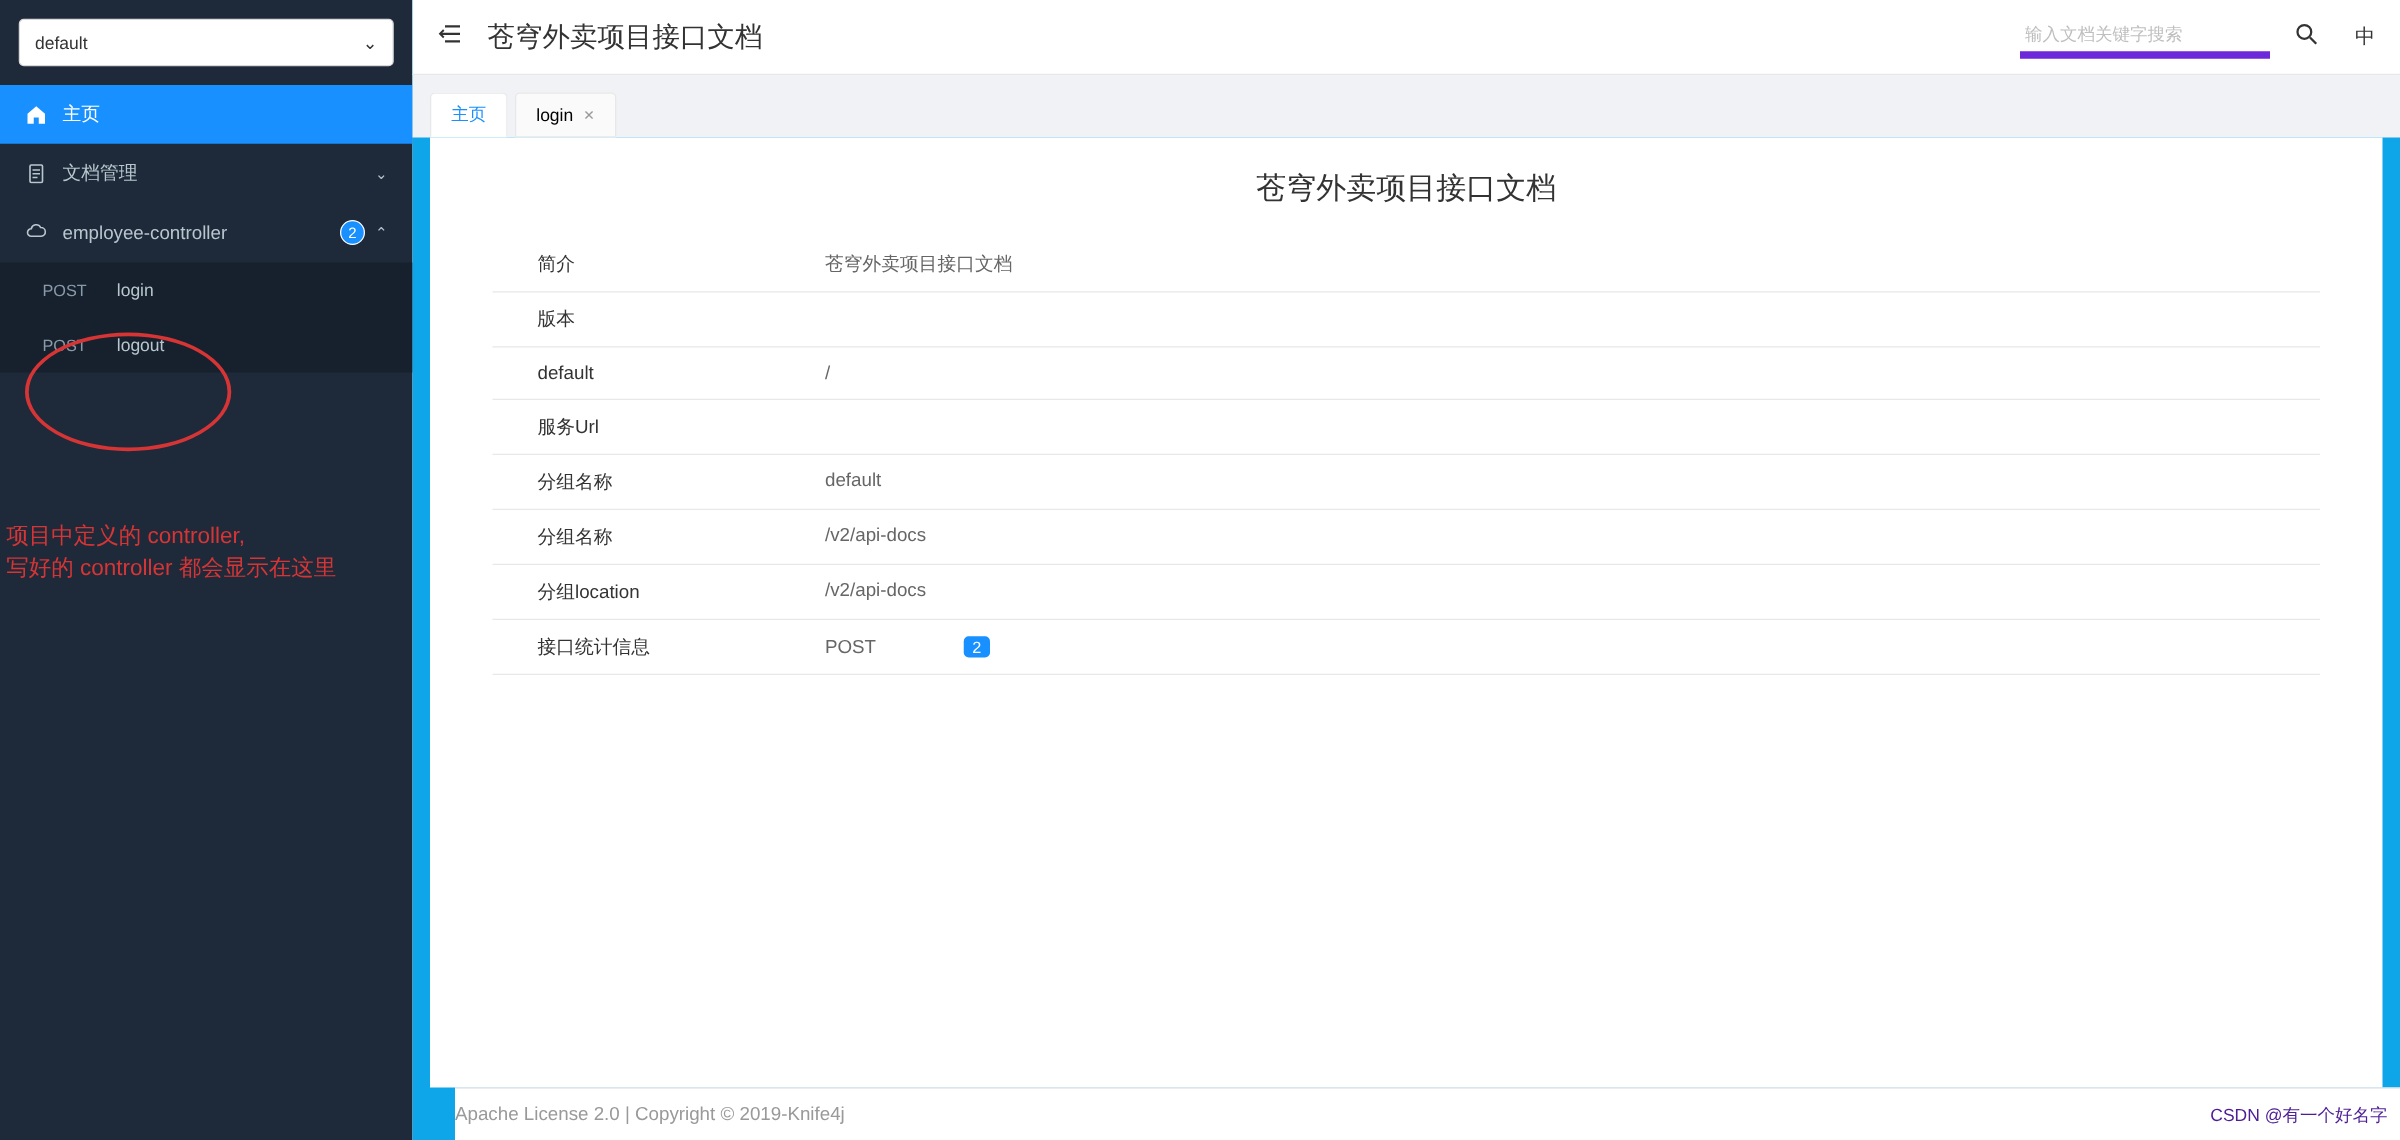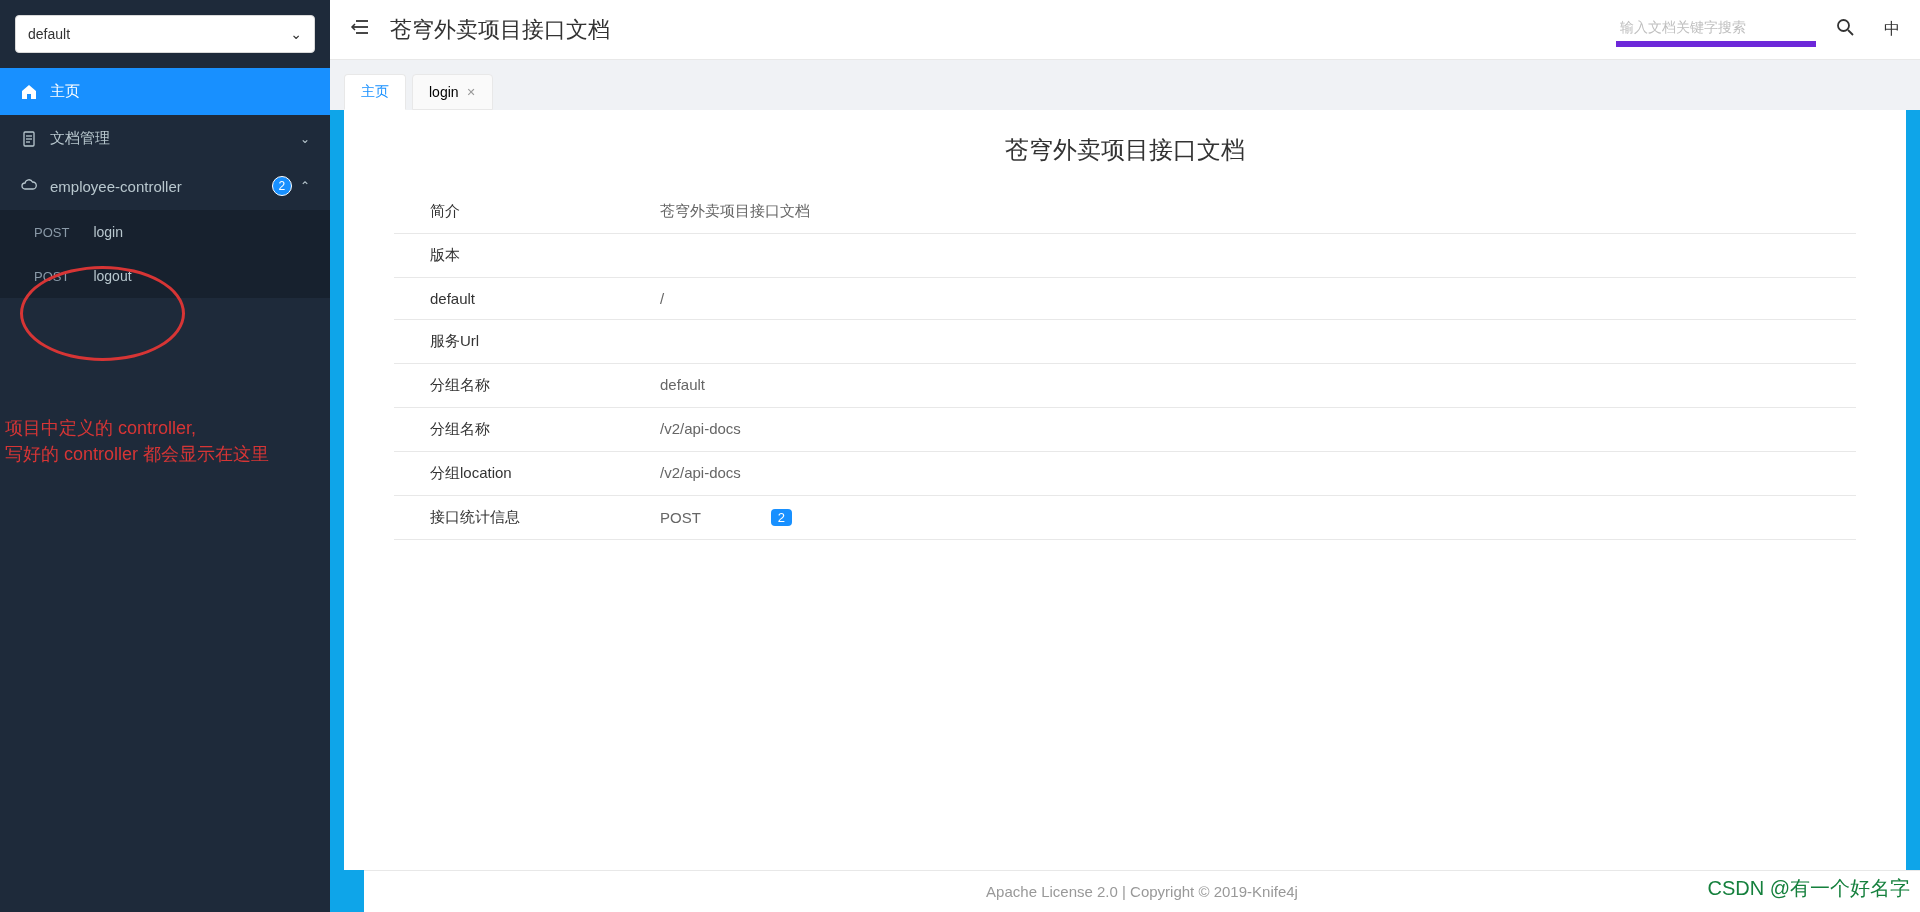--- a/index.html
+++ b/index.html
@@ -240,35 +240,35 @@
       gap: 70px;
     }
     .stat-badge {
       background: #1890ff;
       color: #fff;
       border-radius: 4px;
       padding: 1px 7px;
       font-size: 13px;
     }
     .footer {
-      text-align: center;
+      text-align: left;
       color: #999;
       font-size: 15px;
       padding: 12px 0;
       border-top: 1px solid #e8e8e8;
       margin-top: auto;
       background: #fff;
       margin-left: 34px;
     }
     .watermark {
       position: absolute;
       right: 10px;
       bottom: 10px;
-      color: #15803d;
-      font-size: 20px;
+      color: #4c1d95;
+      font-size: 14px;
     }
   </style>
 </head>
 <body>
 
 <div class="sidebar">
   <div class="dropdown-wrapper">
     <div class="dropdown">
       <span>default</span>
       <span class="dropdown-arrow">⌄</span>

